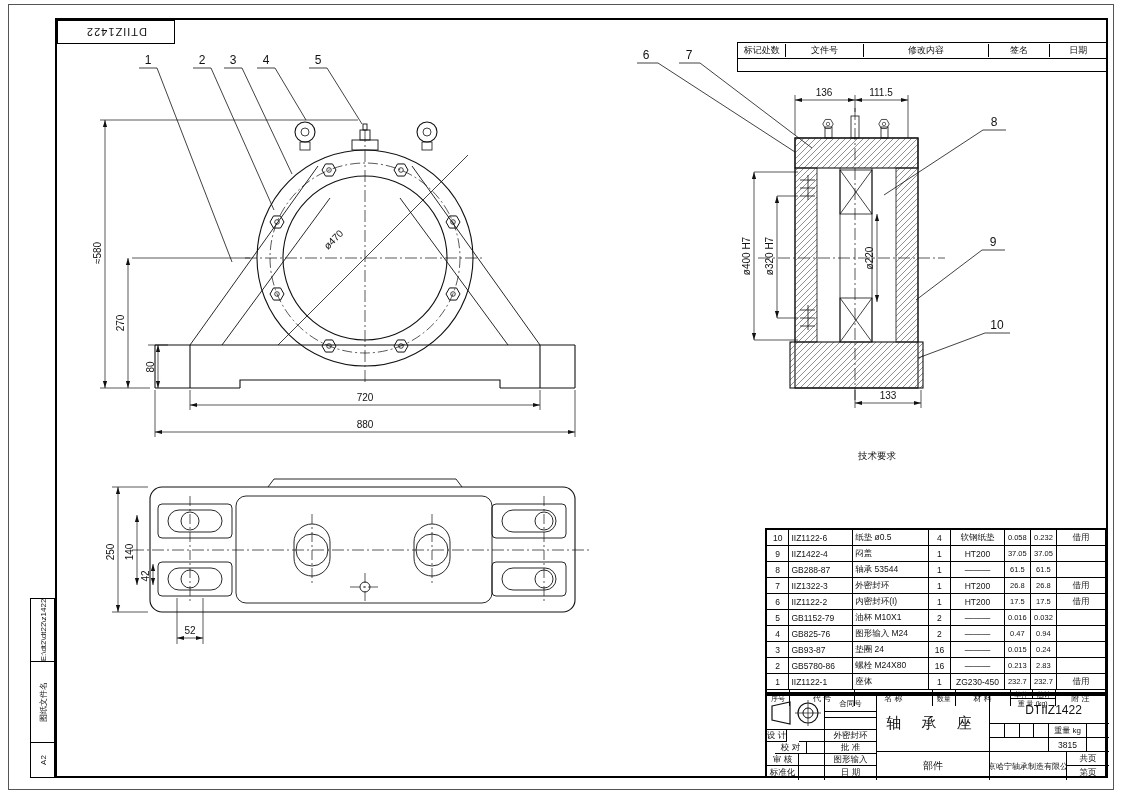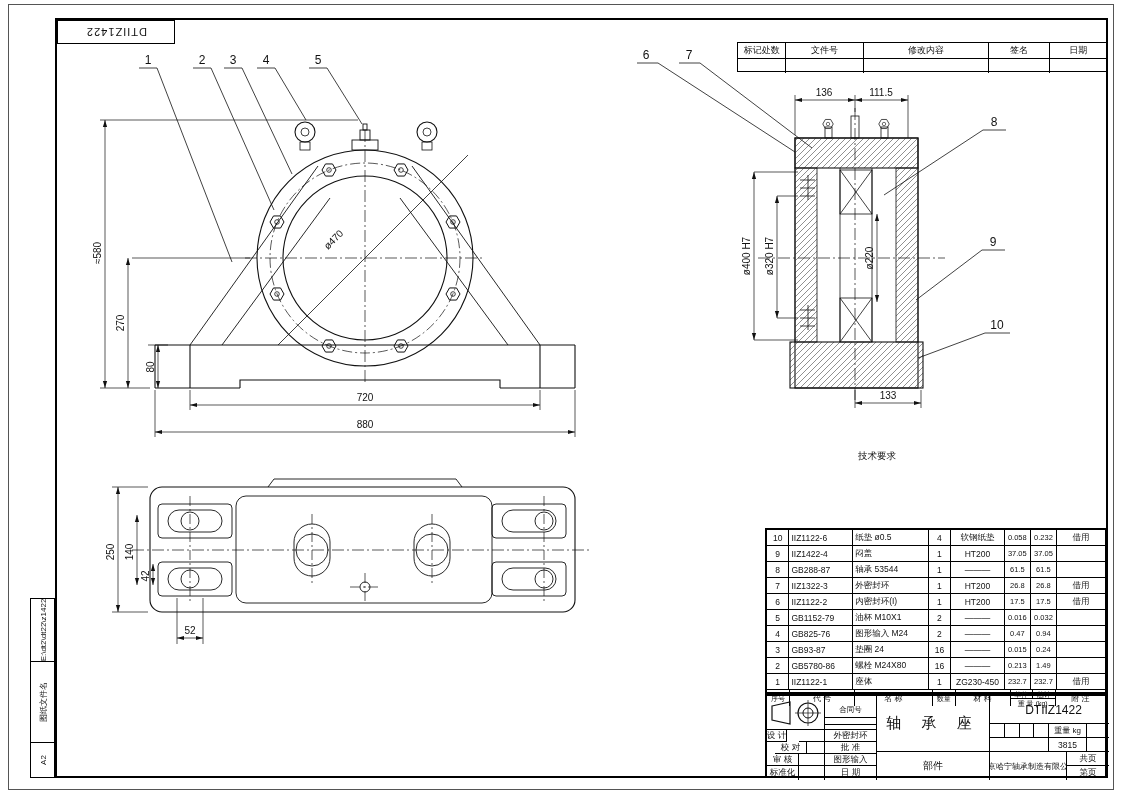--- a/index.html
+++ b/index.html
@@ -7,21 +7,21 @@
          font-family:"Liberation Sans",sans-serif;color:#111;overflow:hidden;}
   .abs{position:absolute;box-sizing:border-box;}
   .frame-outer{left:8px;top:4px;width:1106px;height:786px;border:1px solid #555;}
   .frame-inner{left:55px;top:18px;width:1053px;height:760px;border:2px solid #000;}
   
   .codebox{left:57px;top:20px;width:118px;height:24px;border:1px solid #000;
            display:flex;align-items:center;justify-content:center;}
   .codebox span{transform:rotate(180deg);font-size:11px;letter-spacing:1px;}
   
   .rev{left:737px;top:42px;width:371px;height:30px;border:1px solid #000;font-size:9px;}
-  .rev .row{display:flex;height:15px;}
+  .rev .row{display:flex;height:15px;align-items:center;}
   .rev .row+.row{height:14px;border-top:1px solid #000;}
   .rev .c{border-right:1px solid #000;display:flex;align-items:center;justify-content:center;overflow:hidden;}
   .rev .c:last-child{border-right:none;}
   
   .marginbox{left:30px;top:598px;width:25px;height:180px;border:1px solid #000;font-size:8px;}
   .mcell{position:relative;border-bottom:1px solid #000;}
   .mcell:last-child{border-bottom:none;}
   .mcell span{position:absolute;left:50%;top:50%;transform:translate(-50%,-50%) rotate(-90deg);white-space:nowrap;}
   
   .bom{left:765px;top:528px;width:342px;height:166px;border:2px solid #000;font-size:8.5px;}
@@ -375,21 +375,21 @@
       <div class="c w-t">0.24</div>
       <div class="c w-rk"></div>
     </div>
     <div class="r">
       <div class="c w-no">2</div>
       <div class="c w-code">GB5780-86</div>
       <div class="c w-name">螺栓 M24X80</div>
       <div class="c w-qty">16</div>
       <div class="c w-mat">———</div>
       <div class="c w-u">0.213</div>
-      <div class="c w-t">1.49</div>
+      <div class="c w-t">2.83</div>
       <div class="c w-rk"></div>
     </div>
     <div class="r">
       <div class="c w-no">1</div>
       <div class="c w-code">IIZ1122-1</div>
       <div class="c w-name">座体</div>
       <div class="c w-qty">1</div>
       <div class="c w-mat">ZG230-450</div>
       <div class="c w-u">232.7</div>
       <div class="c w-t">232.7</div>
@@ -416,21 +416,21 @@
 
     <div class="cell" style="left:0;top:0;width:58px;height:34px">
       <svg width="52" height="26" viewBox="0 0 52 26" style="position:static">
         <polygon points="2,6 20,2 20,24 2,20" fill="none" stroke="#111" stroke-width="1.2"></polygon>
         <circle cx="38" cy="13" r="10" fill="none" stroke="#111" stroke-width="1.2"></circle>
         <circle cx="38" cy="13" r="5" fill="none" stroke="#111" stroke-width="1"></circle>
         <path d="M38,0 V26 M25,13 H51" stroke="#111" stroke-width="0.7"></path>
       </svg>
     </div>
 
-    <div class="cell" style="left:58px;top:0;width:52px;height:29px;font-size:7.5px">合同号</div>
+    <div class="cell" style="left:58px;top:0;width:52px;height:16px;font-size:7.5px">合同号</div>
     <div class="cell" style="left:58px;top:11px;width:52px;height:11px"></div>
     <div class="cell" style="left:58px;top:22px;width:52px;height:12px"></div>
 
     <div class="cell" style="left:0;top:34px;width:20px;height:12px">设 计</div>
     <div class="cell" style="left:32px;top:34px;width:26px;height:12px"></div>
     <div class="cell" style="left:58px;top:34px;width:52px;height:12px">外密封环</div>
     <div class="cell" style="left:8px;top:46px;width:32px;height:12px">校 对</div>
     <div class="cell" style="left:32px;top:46px;width:26px;height:12px"></div>
     <div class="cell" style="left:58px;top:46px;width:52px;height:12px">批 准</div>
     <div class="cell" style="left:0;top:58px;width:32px;height:12px">审 核</div>

